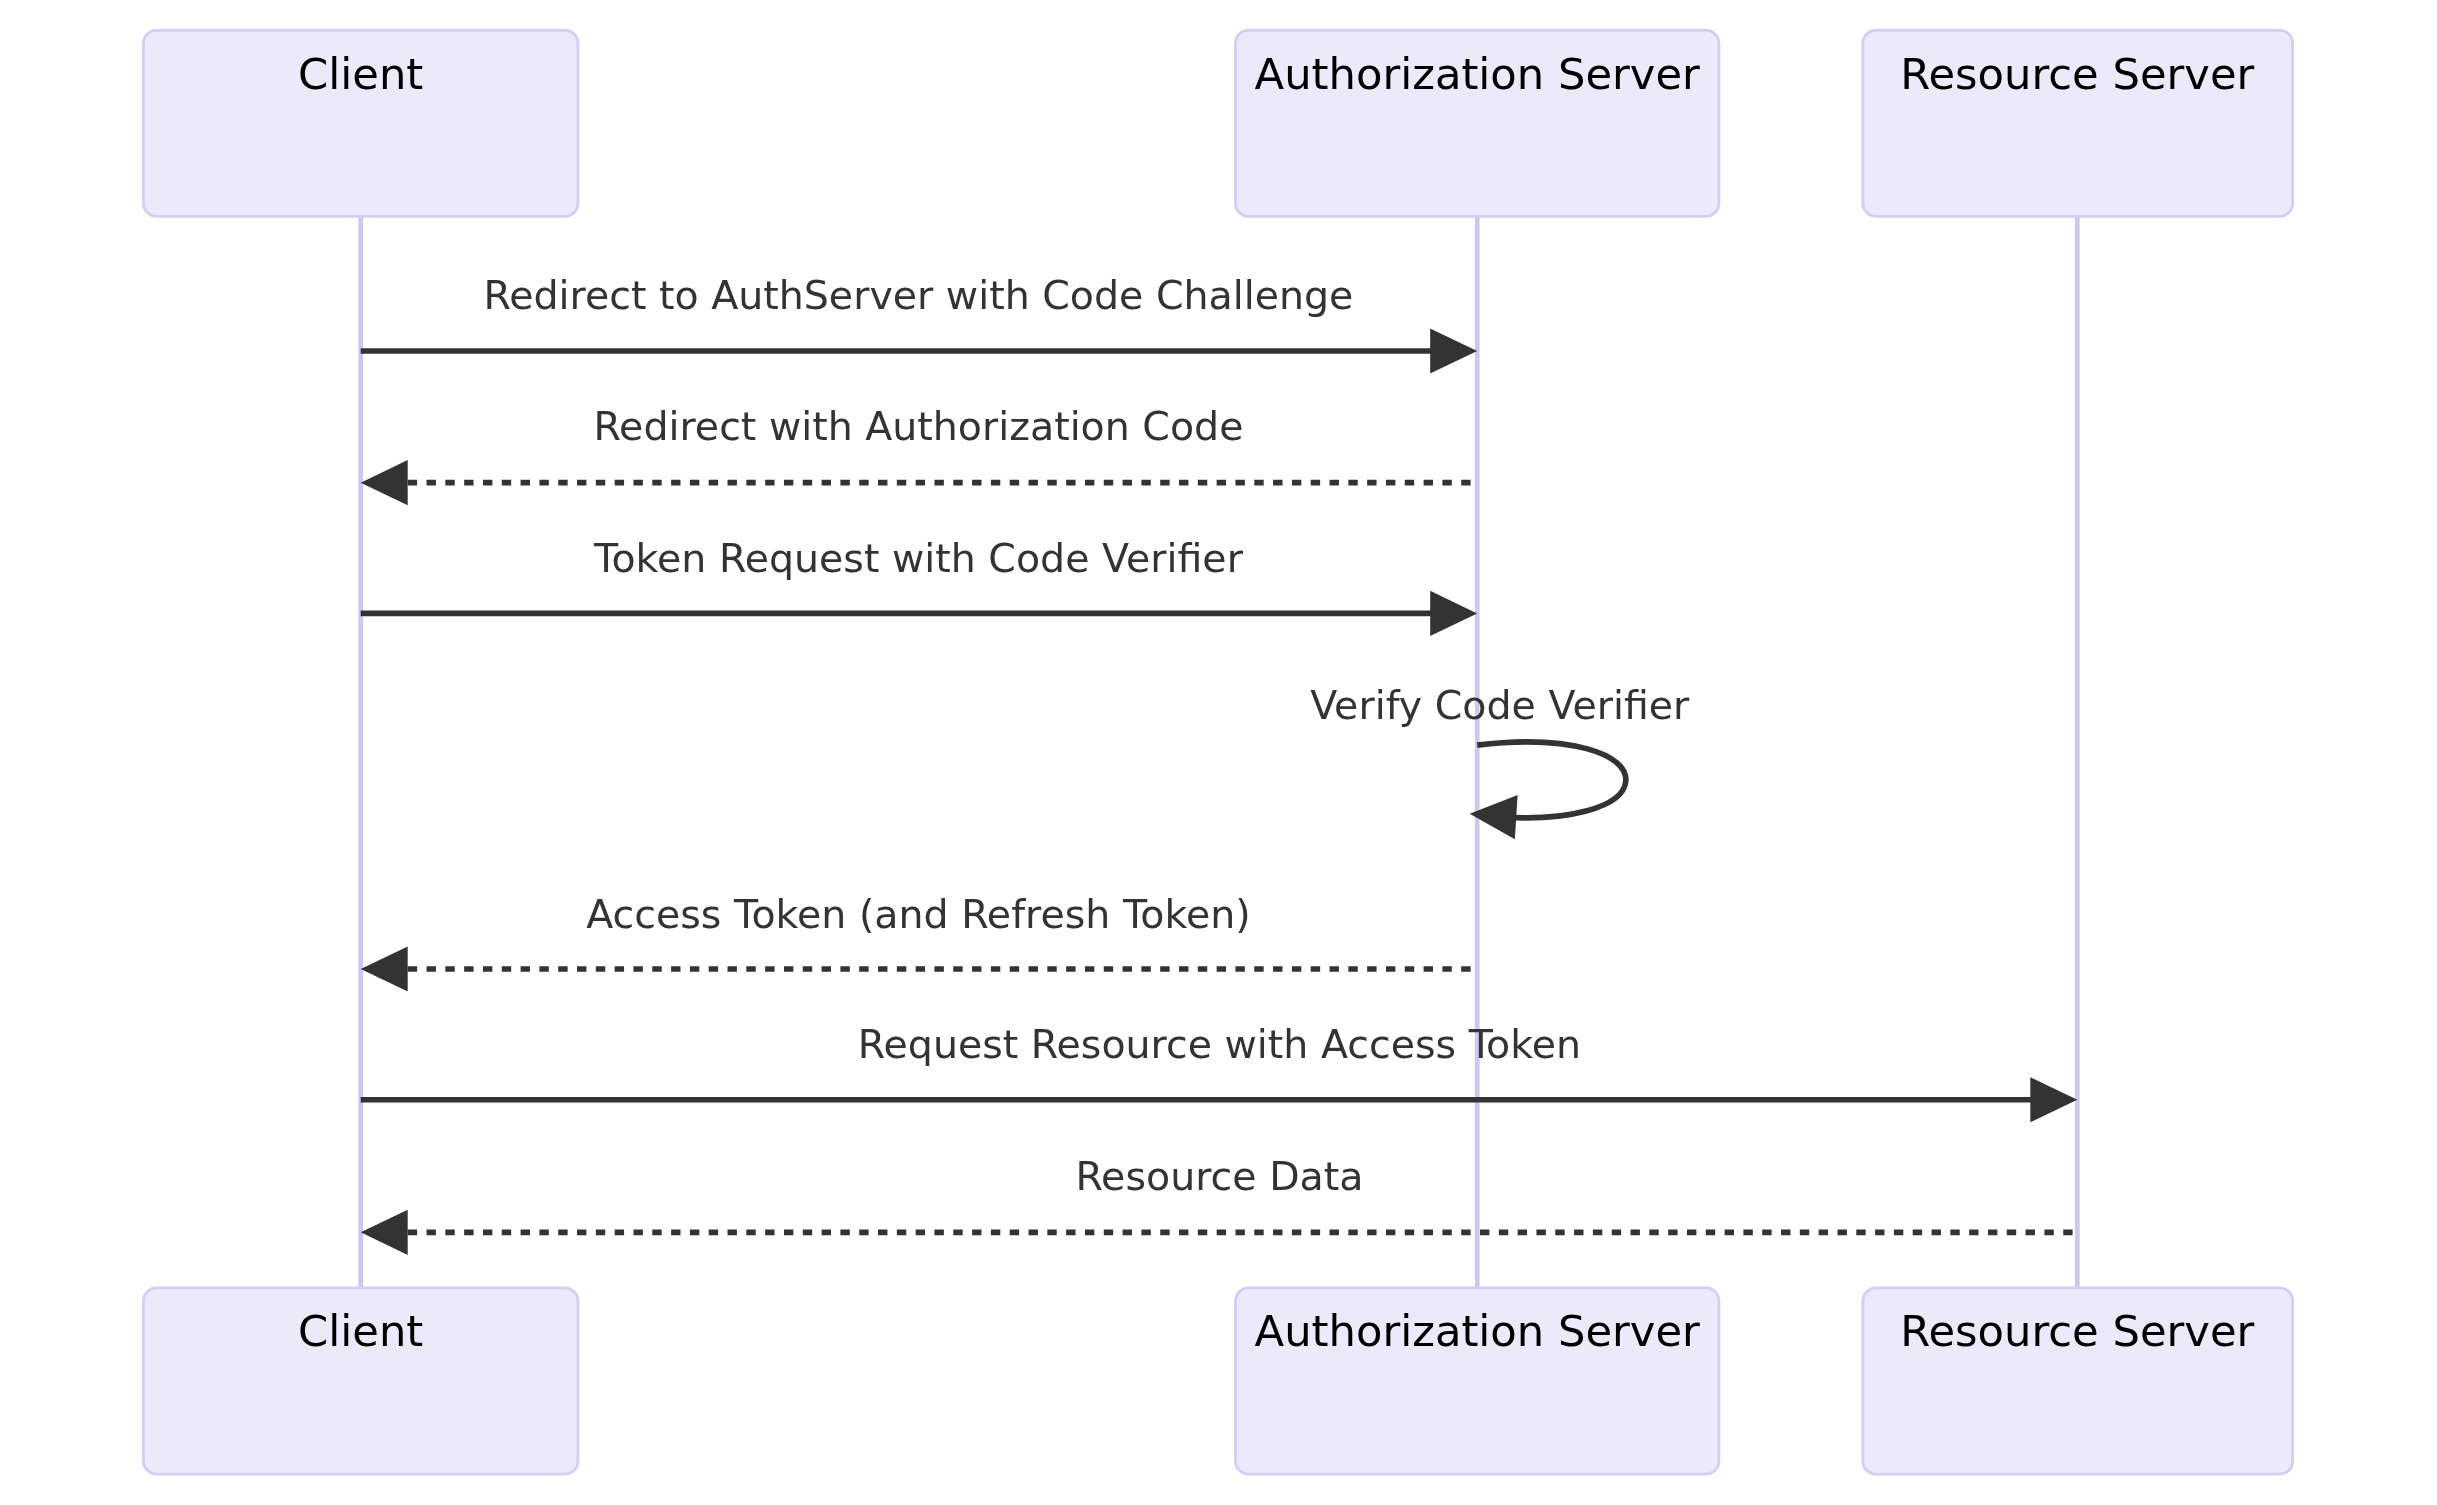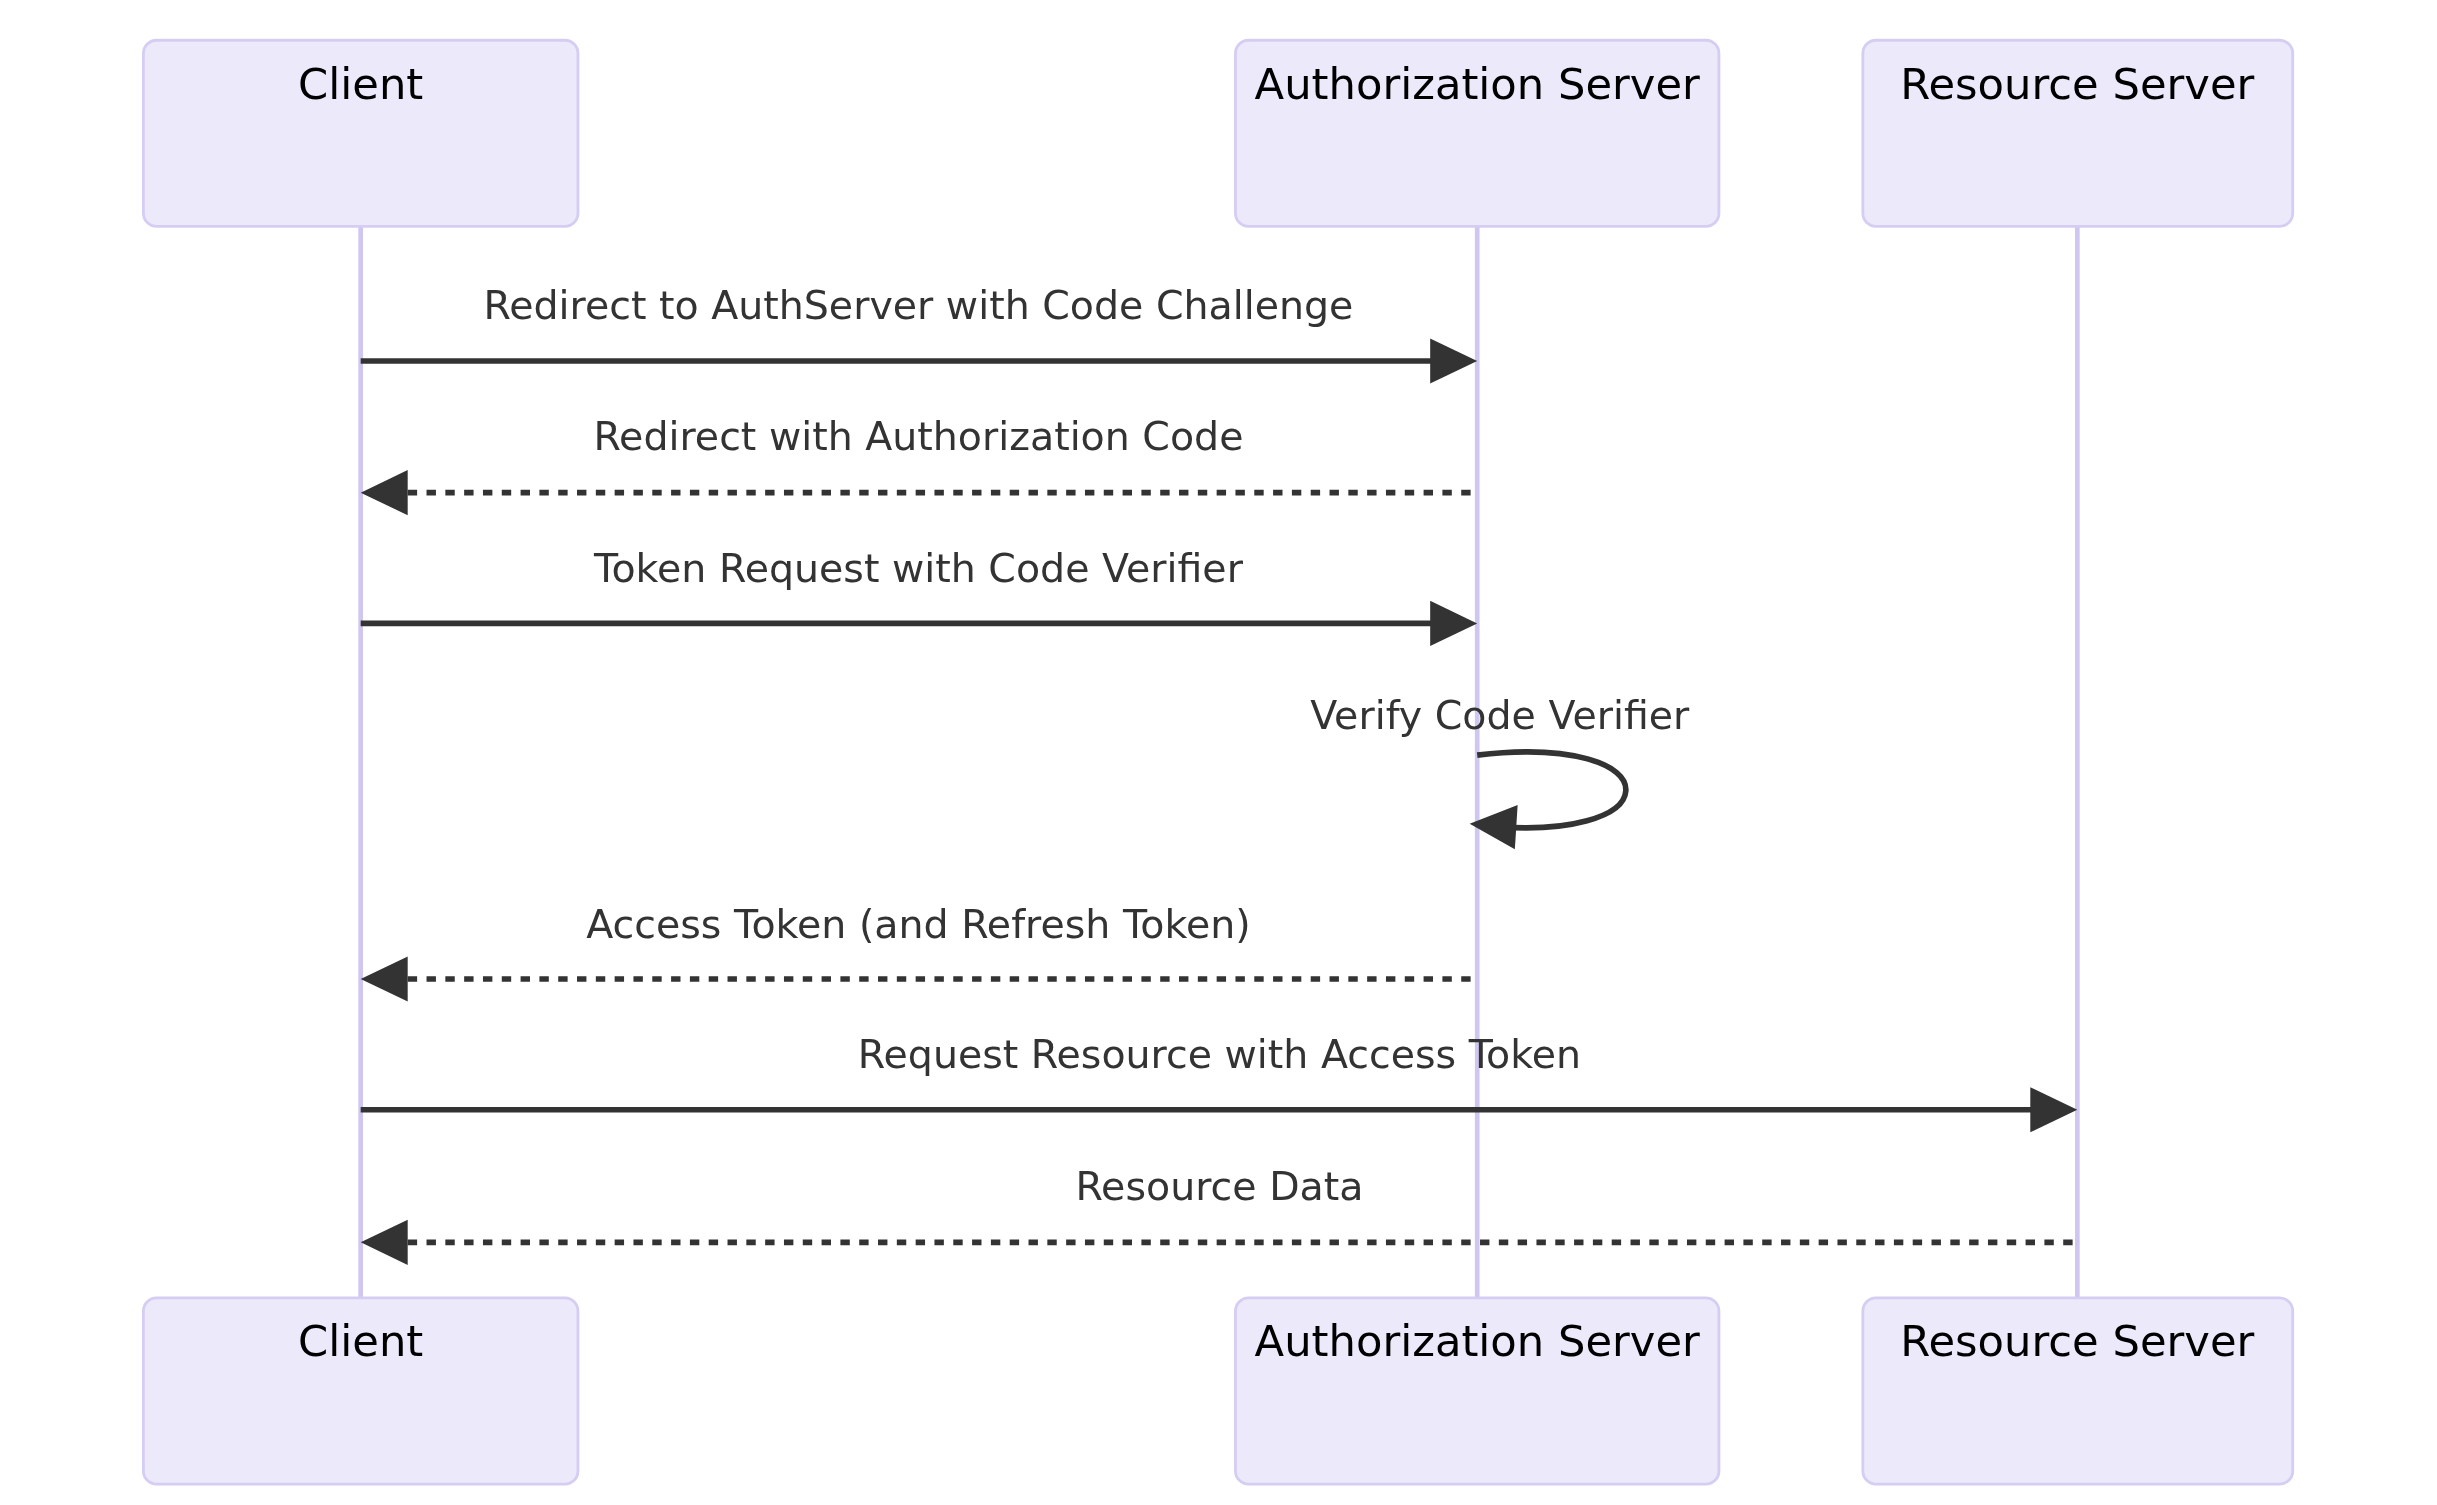--- a/index.html
+++ b/index.html
@@ -11,21 +11,21 @@
   body {
     width: 2438px;
     height: 1505px;
     font-family: "DejaVu Sans", "Liberation Sans", sans-serif;
     overflow: hidden;
     position: relative;
   }
   #diagram-root {
     position: absolute;
     left: 0;
-    top: 12px;
+    top: 2px;
     width: 2438px;
     height: 1122px;
   }
   svg.diagram-svg {
     display: block;
     width: 2438px;
     height: 1505px;
   }
   .participant-box rect {
     fill: #ECE9FB;

